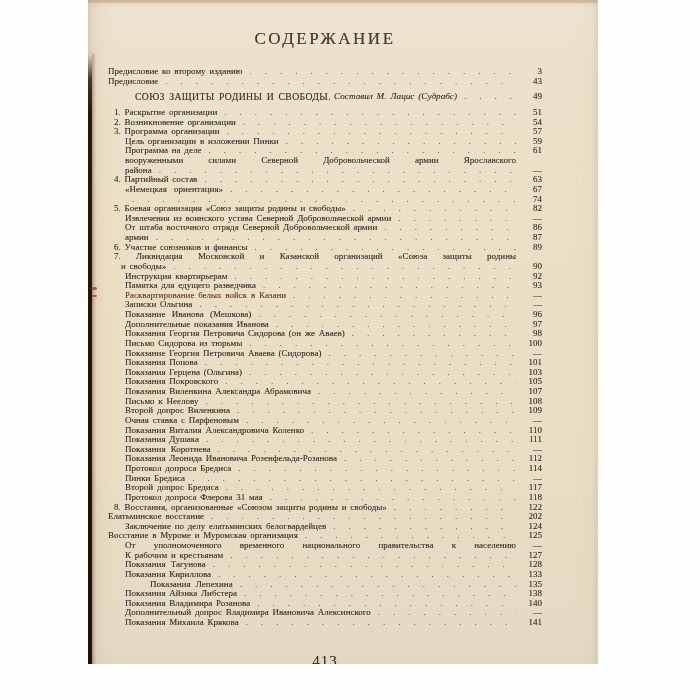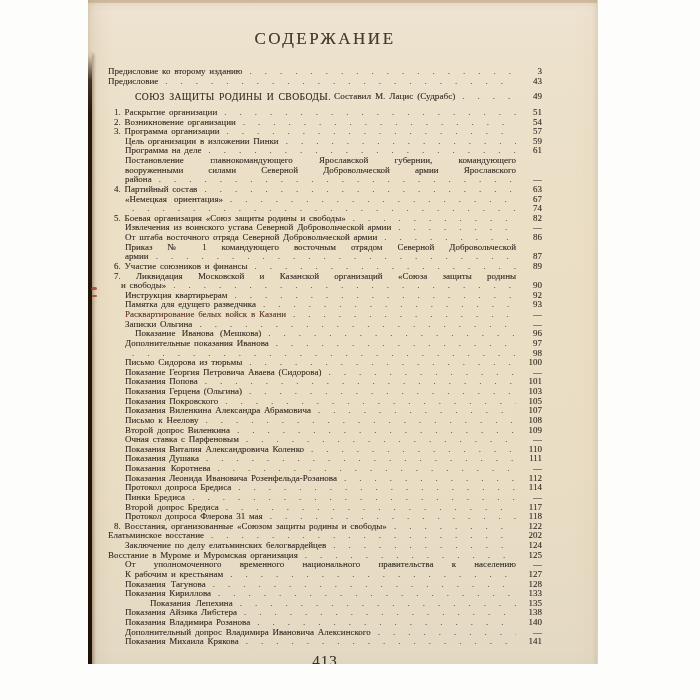--- a/index.html
+++ b/index.html
@@ -42,21 +42,21 @@
     display:flex;align-items:center;
     height:9.64px;line-height:9.64px;font-size:9px;color:#3a332b;
     word-spacing:1.5px;text-shadow:0 0 .4px rgba(58,50,40,.45);
   }
   .row.sp{margin-top:6px;}
   .lv0{padding-left:0;}
   .lv1{padding-left:6px;}
   .lv2{padding-left:17px;}
   .lv3{padding-left:13px;}
   .t{white-space:nowrap;flex:0 0 auto;}
-  .i{font-size:9.2px;padding-left:3px;}
+  .i{font-style:italic;font-size:9.2px;padding-left:3px;}
   .caps .t:first-child{font-size:9.7px;letter-spacing:.4px;margin-left:27px;}
   .ld{
     flex:1 1 auto;min-width:0;overflow:hidden;white-space:nowrap;
     padding:0 4px 0 7px;letter-spacing:13px;color:rgba(62,53,42,.85);
   }
   .pg{flex:0 0 26px;width:26px;text-align:right;white-space:nowrap;}
   .j .t{flex:1 1 auto;white-space:normal;text-align:justify;text-align-last:justify;}
   .footer{position:absolute;left:20px;top:653px;width:434px;text-align:center;
     font-size:15px;letter-spacing:1px;color:#3a332b;text-shadow:0 0 .4px rgba(58,50,40,.45);}
 </style>
@@ -109,24 +109,20 @@
           <span class="t">Цель организации в изложении Пинки</span>
           <span class="ld">........................................</span>
           <span class="pg">59</span>
         </li>
         <li class="row lv2">
           <span class="t">Программа на деле</span>
           <span class="ld">........................................</span>
           <span class="pg">61</span>
         </li>
         <li class="row lv2 j">
-          <span class="t">Постановление главнокомандующего Ярославской губернии, командующего</span>
-          <span class="pg"></span>
-        </li>
-        <li class="row lv2 j">
           <span class="t">вооруженными силами Северной Добровольческой армии Ярославского</span>
           <span class="pg"></span>
         </li>
         <li class="row lv2">
           <span class="t">района</span>
           <span class="ld">........................................</span>
           <span class="pg">—</span>
         </li>
         <li class="row lv1">
           <span class="t">4. Партийный состав</span>
@@ -149,24 +145,20 @@
         </li>
         <li class="row lv2">
           <span class="t">Извлечения из воинского устава Северной Добровольческой армии</span>
           <span class="ld">........................................</span>
           <span class="pg">—</span>
         </li>
         <li class="row lv2">
           <span class="t">От штаба восточного отряда Северной Добровольческой армии</span>
           <span class="ld">........................................</span>
           <span class="pg">86</span>
-        </li>
-        <li class="row lv2 j">
-          <span class="t">Приказ № 1 командующего восточным отрядом Северной Добровольческой</span>
-          <span class="pg"></span>
         </li>
         <li class="row lv2">
           <span class="t">армии</span>
           <span class="ld">........................................</span>
           <span class="pg">87</span>
         </li>
         <li class="row lv1">
           <span class="t">6. Участие союзников и финансы</span>
           <span class="ld">........................................</span>
           <span class="pg">89</span>
@@ -194,30 +186,31 @@
           <span class="t" style="color: rgb(110, 60, 50);">Расквартирование белых войск в Казани</span>
           <span class="ld">........................................</span>
           <span class="pg">—</span>
         </li>
         <li class="row lv2">
           <span class="t">Записки Ольгина</span>
           <span class="ld">........................................</span>
           <span class="pg">—</span>
         </li>
         <li class="row lv2">
-          <span class="t" style="word-spacing: 4px; margin-left: 10px;">Показание Иванова (Мешкова)</span>
+          <span class="t" style="word-spacing: 4px;">Показание Иванова (Мешкова)</span>
           <span class="ld">........................................</span>
           <span class="pg">96</span>
         </li>
         <li class="row lv2">
           <span class="t">Дополнительные показания Иванова</span>
           <span class="ld">........................................</span>
           <span class="pg">97</span>
         </li>
         <li class="row lv2">
+          <span class="t">Показания Георгия Петровича Сидорова (он же Аваев)</span>
           <span class="ld">........................................</span>
           <span class="pg">98</span>
         </li>
         <li class="row lv2">
           <span class="t">Письмо Сидорова из тюрьмы</span>
           <span class="ld">........................................</span>
           <span class="pg">100</span>
         </li>
         <li class="row lv2">
           <span class="t">Показание Георгия Петровича Аваева (Сидорова)</span>

